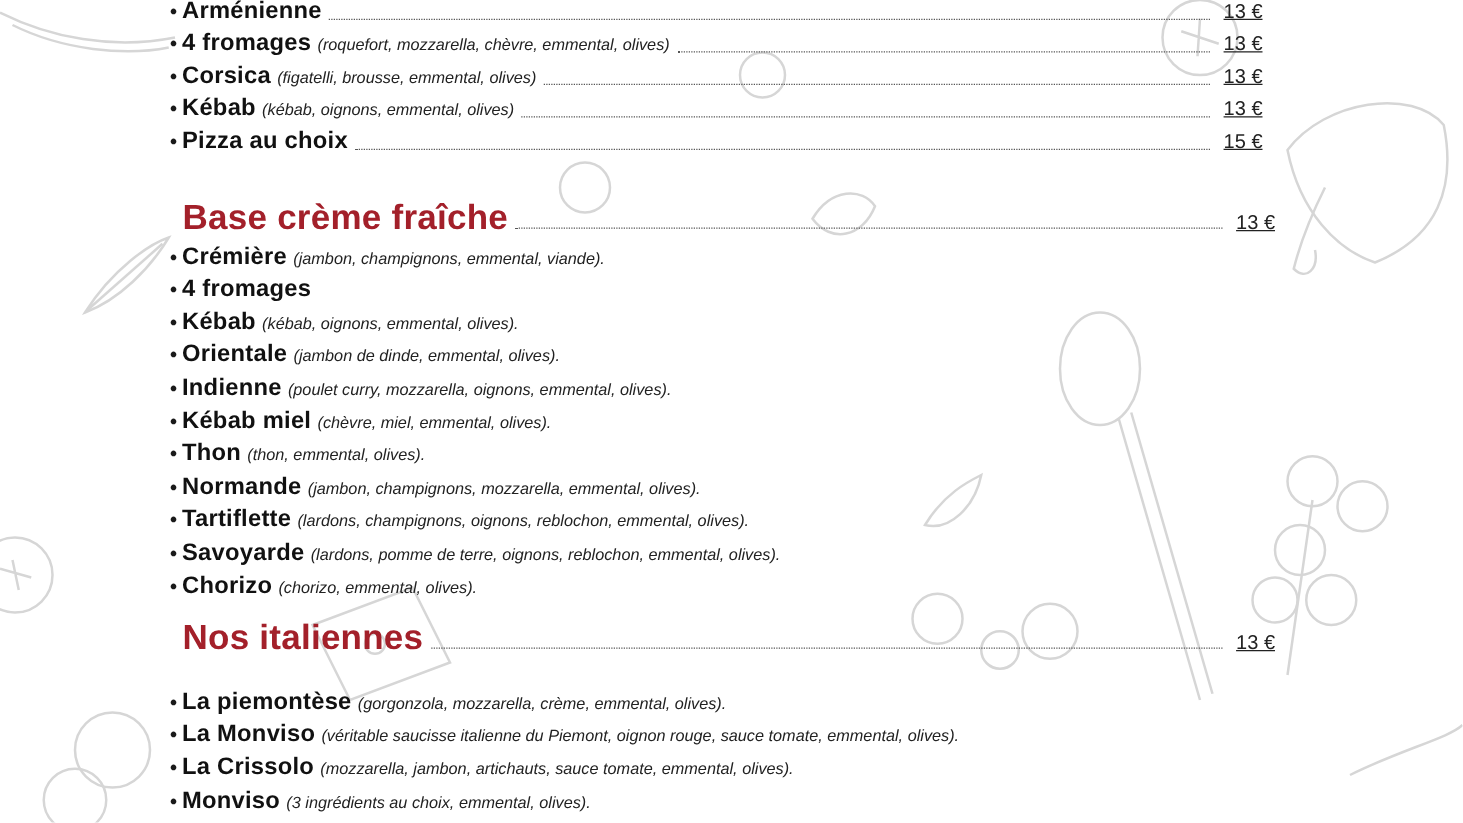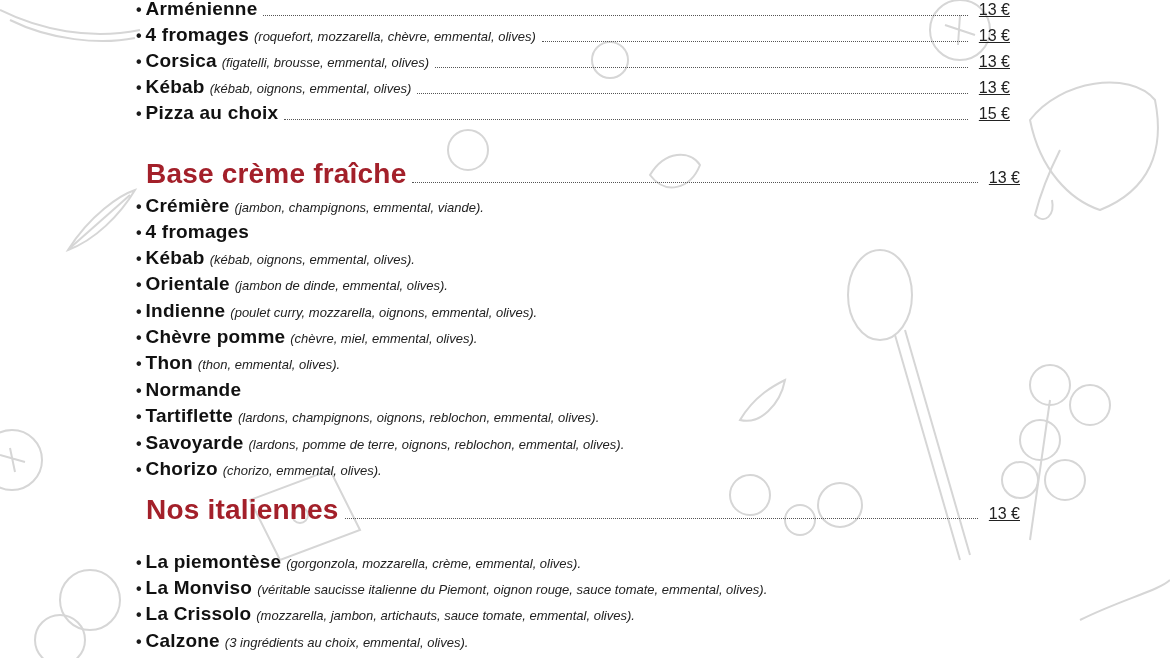--- a/index.html
+++ b/index.html
@@ -141,31 +141,32 @@
     <span class="name">Orientale</span>
     <span class="desc">(jambon de dinde, emmental, olives).</span>
   </div>
   <div class="row" style="top:300px">
     <span class="bullet">•</span>
     <span class="name">Indienne</span>
     <span class="desc">(poulet curry, mozzarella, oignons, emmental, olives).</span>
   </div>
   <div class="row" style="top:326px">
     <span class="bullet">•</span>
-    <span class="name">Chèvre pomme</span>
+    <span class="name">Kébab miel</span>
     <span class="desc">(chèvre, miel, emmental, olives).</span>
   </div>
   <div class="row" style="top:352px">
     <span class="bullet">•</span>
     <span class="name">Thon</span>
     <span class="desc">(thon, emmental, olives).</span>
   </div>
   <div class="row" style="top:379px">
     <span class="bullet">•</span>
     <span class="name">Normande</span>
+    <span class="desc">(jambon, champignons, mozzarella, emmental, olives).</span>
   </div>
   <div class="row" style="top:405px">
     <span class="bullet">•</span>
     <span class="name">Tartiflette</span>
     <span class="desc">(lardons, champignons, oignons, reblochon, emmental, olives).</span>
   </div>
   <div class="row" style="top:432px">
     <span class="bullet">•</span>
     <span class="name">Savoyarde</span>
     <span class="desc">(lardons, pomme de terre, oignons, reblochon, emmental, olives).</span>
@@ -191,17 +192,17 @@
     <span class="name">La Monviso</span>
     <span class="desc">(véritable saucisse italienne du Piemont, oignon rouge, sauce tomate, emmental, olives).</span>
   </div>
   <div class="row" style="top:603px">
     <span class="bullet">•</span>
     <span class="name">La Crissolo</span>
     <span class="desc">(mozzarella, jambon, artichauts, sauce tomate, emmental, olives).</span>
   </div>
   <div class="row" style="top:630px">
     <span class="bullet">•</span>
-    <span class="name">Calzone</span>
+    <span class="name">Monviso</span>
     <span class="desc">(3 ingrédients au choix, emmental, olives).</span>
   </div>
 
 </main>
 
 </body></html>

